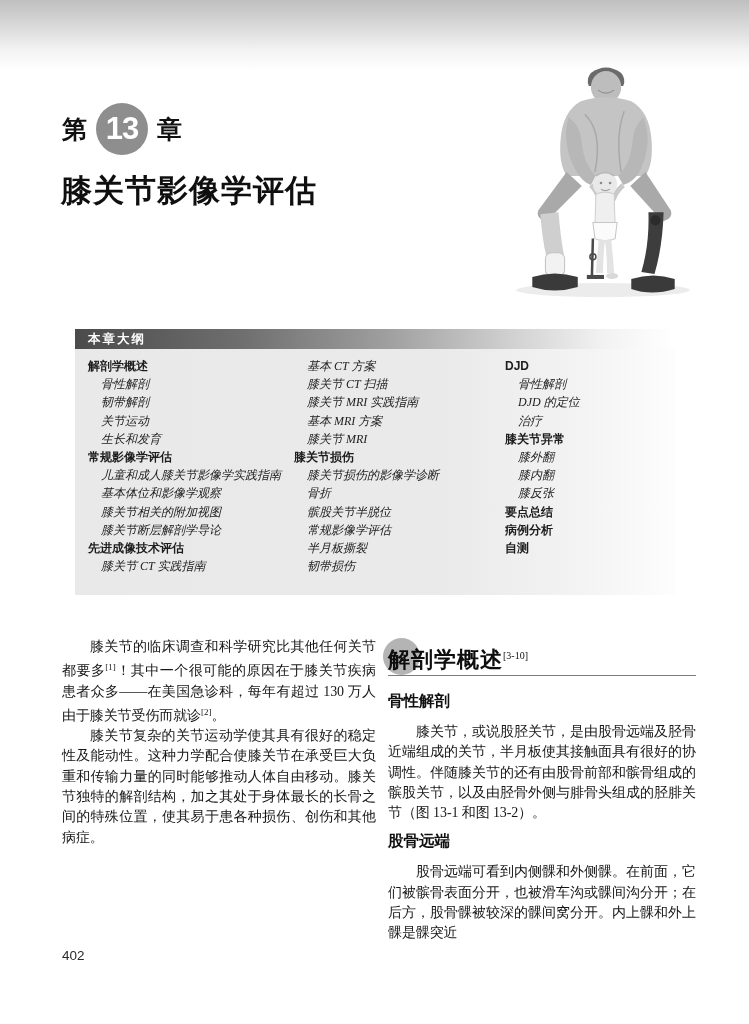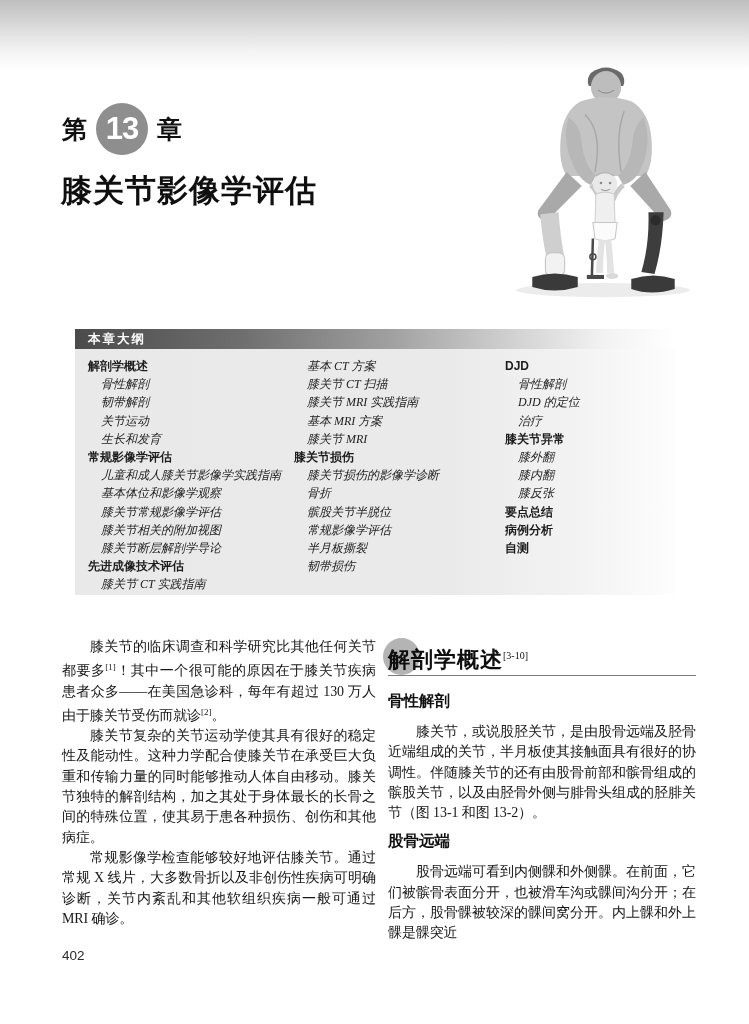--- a/index.html
+++ b/index.html
@@ -130,21 +130,20 @@
     <div class="outline-body">
       <div class="ocol ocol-0">
         <div class="orow h">解剖学概述</div>
         <div class="orow s">骨性解剖</div>
         <div class="orow s">韧带解剖</div>
         <div class="orow s">关节运动</div>
         <div class="orow s">生长和发育</div>
         <div class="orow h">常规影像学评估</div>
         <div class="orow s">儿童和成人膝关节影像学实践指南</div>
         <div class="orow s">基本体位和影像学观察</div>
-        <div class="orow s">膝关节常规影像学评估</div>
         <div class="orow s">膝关节相关的附加视图</div>
         <div class="orow s">膝关节断层解剖学导论</div>
         <div class="orow h">先进成像技术评估</div>
         <div class="orow s">膝关节 CT 实践指南</div>
       </div>
       <div class="ocol ocol-1">
         <div class="orow s">基本 CT 方案</div>
         <div class="orow s">膝关节 CT 扫描</div>
         <div class="orow s">膝关节 MRI 实践指南</div>
         <div class="orow s">基本 MRI 方案</div>
@@ -169,21 +168,20 @@
         <div class="orow h">要点总结</div>
         <div class="orow h">病例分析</div>
         <div class="orow h">自测</div>
       </div>
     </div>
   </div>
 
   <div class="col-left">
     <p class="body-p"><span>膝关节的临床调查和科学研究比其他任何关节都要多</span><span class="sup">[1]</span><span>！其中一个很可能的原因在于膝关节疾病患者众多——在美国急诊科，每年有超过 130 万人由于膝关节受伤而就诊</span><span class="sup">[2]</span><span>。</span></p>
     <p class="body-p">膝关节复杂的关节运动学使其具有很好的稳定性及能动性。这种力学配合使膝关节在承受巨大负重和传输力量的同时能够推动人体自由移动。膝关节独特的解剖结构，加之其处于身体最长的长骨之间的特殊位置，使其易于患各种损伤、创伤和其他病症。</p>
-    <p class="body-p">常规影像学检查能够较好地评估膝关节。通过常规 X 线片，大多数骨折以及非创伤性疾病可明确诊断，关节内紊乱和其他软组织疾病一般可通过 MRI 确诊。</p>
   </div>
 
   <div class="col-right">
     <div class="sec-head">
       <span class="sec-circle"></span>
       <span class="sec-title"><span>解</span><span>剖学概述</span><span class="sec-ref">[3-10]</span></span>
     </div>
     <h3 class="sub-head">骨性解剖</h3>
     <p class="body-p">膝关节，或说股胫关节，是由股骨远端及胫骨近端组成的关节，半月板使其接触面具有很好的协调性。伴随膝关节的还有由股骨前部和髌骨组成的髌股关节，以及由胫骨外侧与腓骨头组成的胫腓关节（图 13-1 和图 13-2）。</p>
     <h3 class="sub-head mt8">股骨远端</h3>

